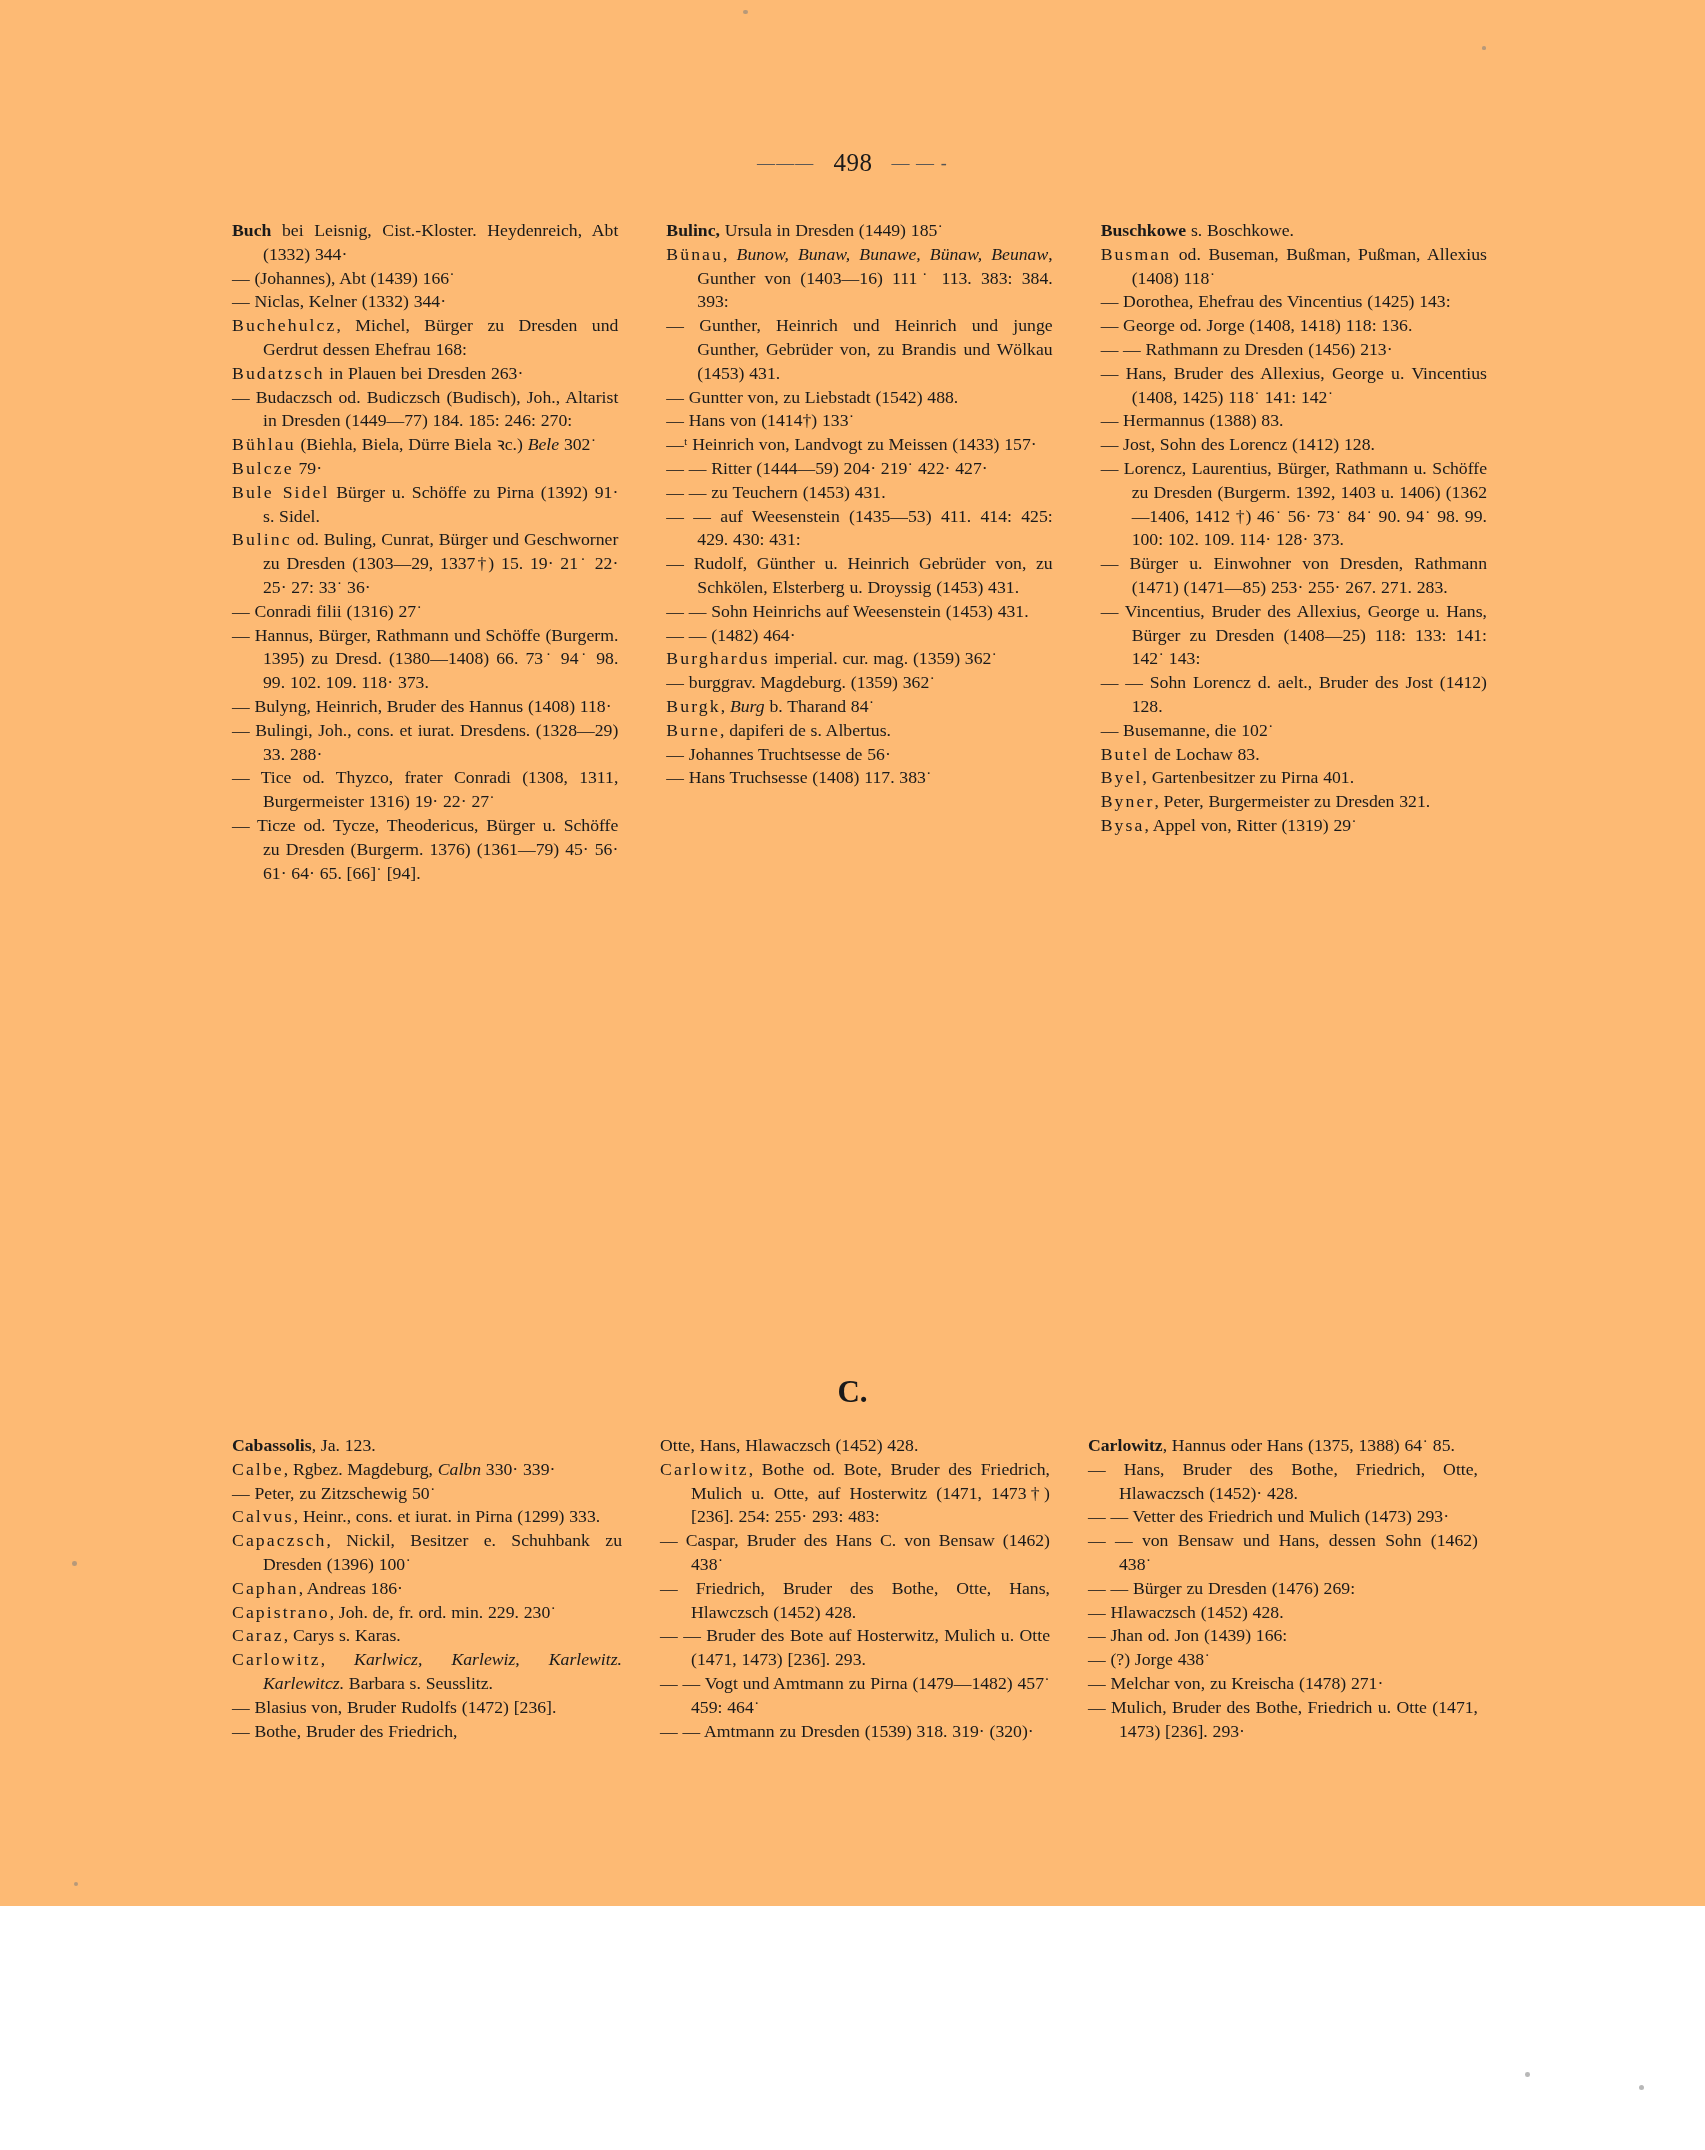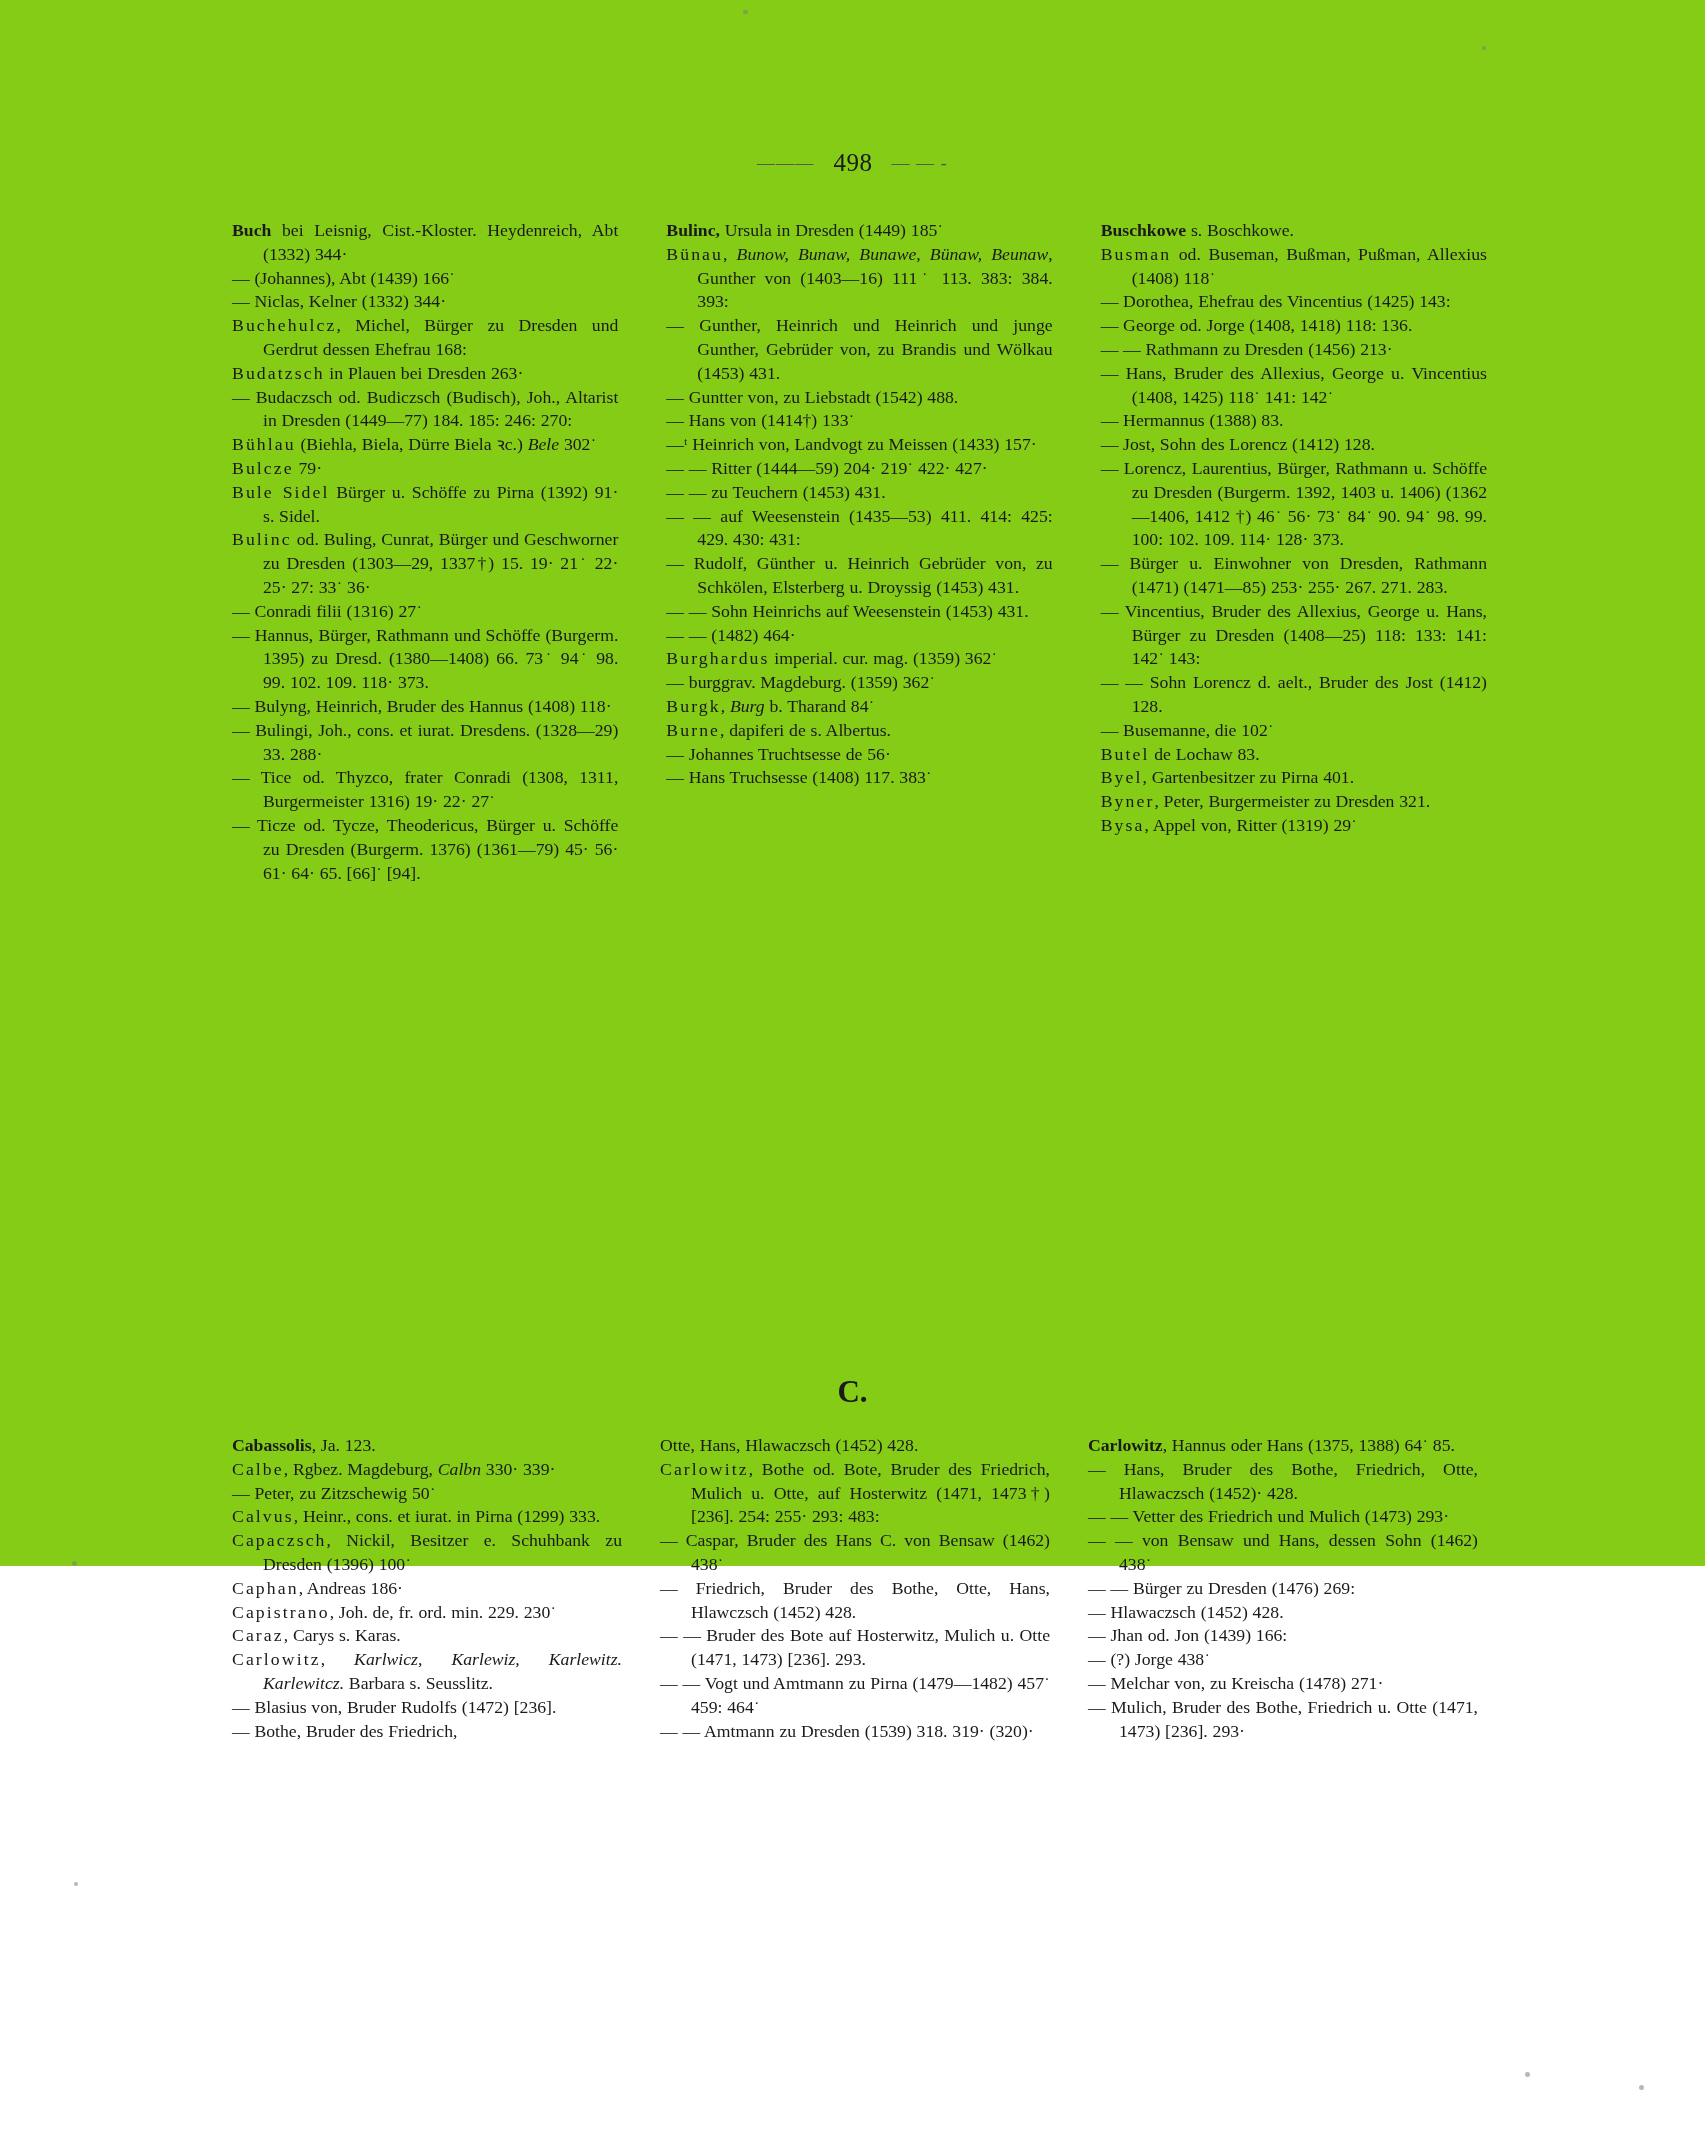--- a/index.html
+++ b/index.html
@@ -11,22 +11,22 @@
     width: 1705px;
     height: 2151px;
     font-family: "Liberation Serif", serif;
     color: #1a1a1a;
     position: relative;
   }
   .page {
     position: absolute;
     left: 0; top: 0;
     width: 1705px;
-    height: 1566px;
-    background: #84cc16;
+    height: 1906px;
+    background: #fdba74;
   }
   
   .page-header {
     position: absolute;
     top: 148px;
     left: 0;
     width: 1705px;
     text-align: center;
     font-size: 24px;
     letter-spacing: 0.5px;

